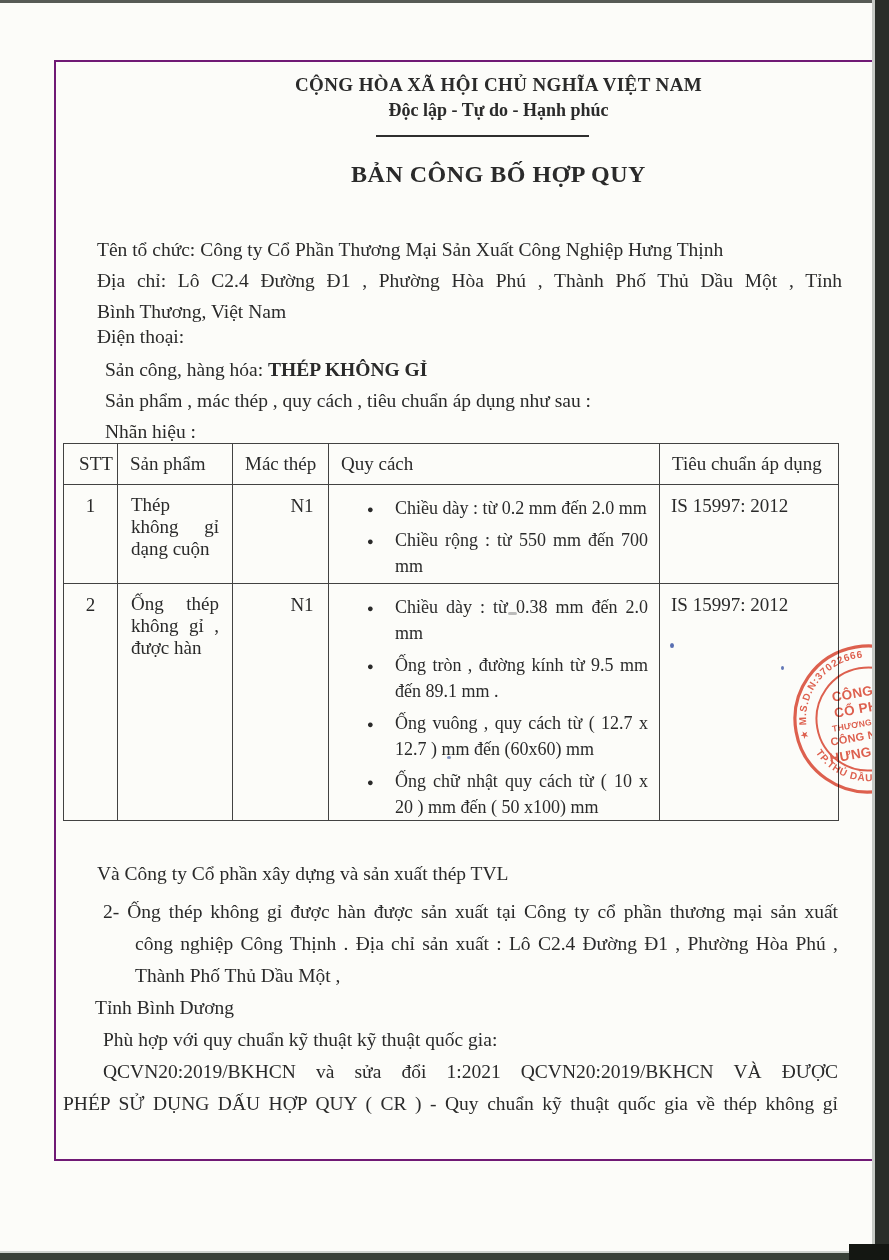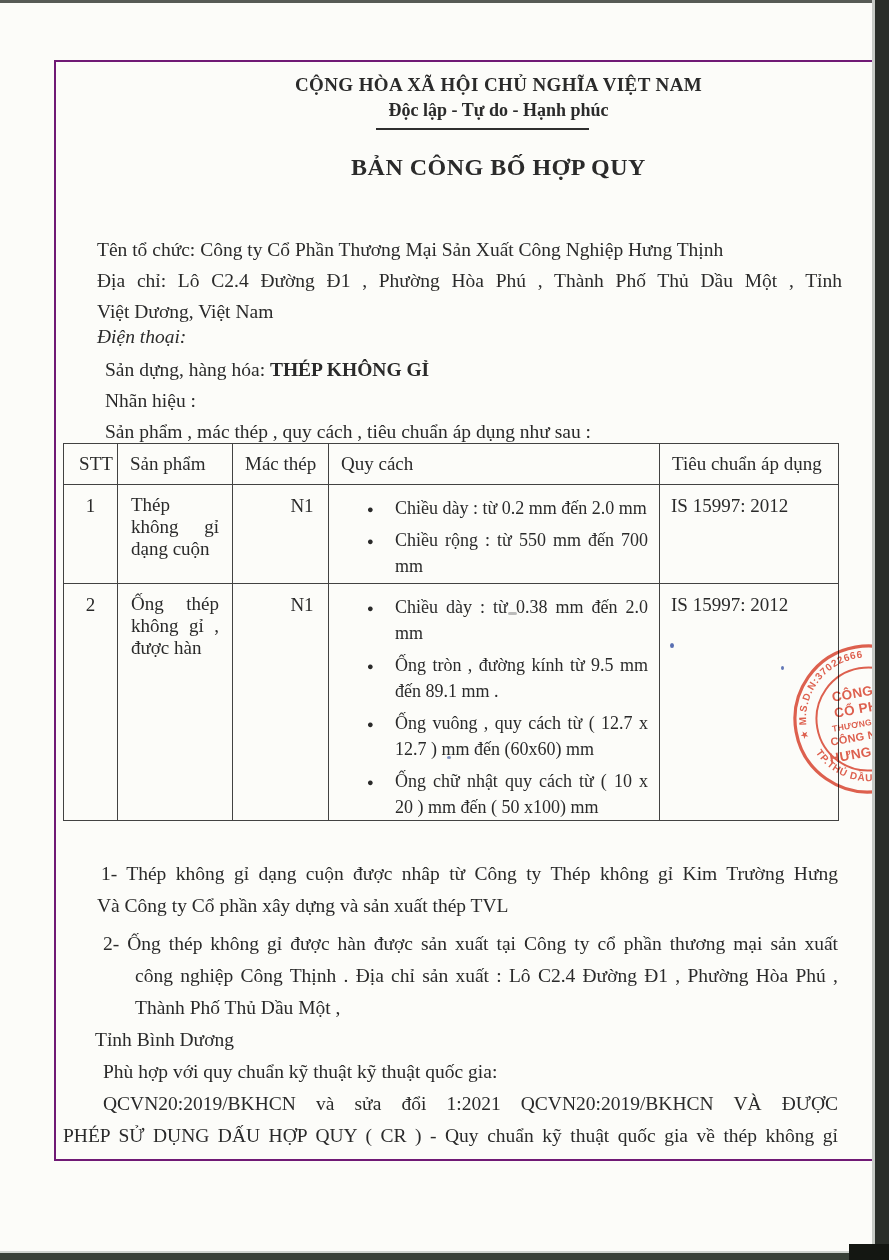--- a/index.html
+++ b/index.html
@@ -26,33 +26,33 @@
   .doc-frame{
     position:absolute;left:54px;top:60px;width:889px;height:1101px;
     border:2px solid #701a75;box-sizing:border-box;z-index:1;
   }
 
   .nat-header{margin-top:12px;text-align:center;}
   .motto1{font-size:19px;font-weight:bold;letter-spacing:.4px;}
   .motto2-wrap{margin-top:4px;}
   .motto2{
     display:inline-block;position:relative;
-    font-size:18px;font-weight:bold;padding:0 4px 9px 4px;
+    font-size:18px;font-weight:bold;padding:0 4px 16px 4px;
   }
   .motto2::after{
     content:"";position:absolute;height:2px;background:#2e2e2e;
     left:-8px;right:24px;bottom:0;
   }
   .doc-title{margin-top:24px;text-align:center;font-size:24px;font-weight:bold;letter-spacing:.5px;}
   .doc-number{margin-top:9px;text-align:center;font-size:20px;}
 
   .body-text{position:absolute;left:41px;top:172px;width:745px;font-size:19.5px;line-height:31px;}
   .body-text p{margin:0;}
   .jl{text-align:justify;text-align-last:justify;}
-  .phone{margin-top:-6px !important;font-style:italic;}
+  .phone{margin-top:-6px !important;}
   .indent1{margin-left:8px !important;}
   .prod{margin-top:2px !important;}
 
   
   .spec-table{
     position:absolute;left:7px;top:381px;width:775px;
     border-collapse:collapse;table-layout:fixed;
     font-size:19px;
   }
   .spec-table th,.spec-table td{
@@ -122,25 +122,25 @@
       <div class="motto2-wrap">
         <span class="motto2">Độc lập - Tự do - Hạnh phúc</span>
       </div>
     </div>
 
     <div class="doc-title">BẢN CÔNG BỐ HỢP QUY</div>
 
     <div class="body-text">
       <p>Tên tổ chức: Công ty Cổ Phần Thương Mại Sản Xuất Công Nghiệp Hưng Thịnh</p>
       <p class="jl">Địa chỉ: Lô C2.4 Đường Đ1 , Phường Hòa Phú , Thành Phố Thủ Dầu Một , Tỉnh</p>
-      <p>Việt Dương, Việt Nam</p>
+      <p>Bình Thương, Việt Nam</p>
       <p class="phone">Điện thoại:</p>
-      <p class="indent1 prod"><span>Sản dựng, hàng hóa: </span><b>THÉP KHÔNG GỈ</b></p>
+      <p class="indent1 prod"><span>Sản công, hàng hóa: </span><b>THÉP KHÔNG GỈ</b></p>
+      <p class="indent1">Sản phẩm , mác thép , quy cách , tiêu chuẩn áp dụng như sau :</p>
       <p class="indent1">Nhãn hiệu :</p>
-      <p class="indent1">Sản phẩm , mác thép , quy cách , tiêu chuẩn áp dụng như sau :</p>
     </div>
 
     <table class="spec-table">
       <colgroup>
         <col style="width:54px">
           <col style="width:115px">
           <col style="width:96px">
           <col style="width:331px">
           <col style="width:179px">
       </colgroup>
@@ -177,21 +177,20 @@
               <li>Ống vuông , quy cách từ ( 12.7 x 12.7 ) mm đến (60x60) mm</li>
               <li>Ống chữ nhật quy cách từ ( 10 x 20 ) mm đến ( 50 x100) mm</li>
             </ul>
           </td>
           <td class="c-tc">IS 15997: 2012</td>
         </tr>
       </tbody>
     </table>
 
     <div class="notes">
-      <p class="n1 jl">1-  Thép không gỉ dạng cuộn được nhâp từ Công ty Thép không gỉ Kim Trường Hưng</p>
       <p class="n1b">Và Công ty Cổ phần xây dựng và sản xuất thép TVL</p>
       <p class="n2 jl">2-  Ống thép không gỉ được hàn được sản xuất tại Công ty cổ phần thương mại sản xuất</p>
       <p class="n2b jl">công nghiệp Công Thịnh . Địa chỉ sản xuất : Lô C2.4 Đường Đ1 , Phường Hòa Phú ,</p>
       <p class="n2c">Thành Phố Thủ Dầu Một ,</p>
       <p class="prov">Tỉnh Bình Dương</p>
       <p class="conf">Phù hợp với quy chuẩn kỹ thuật kỹ thuật quốc gia:</p>
       <p class="reg1 jl">QCVN20:2019/BKHCN và sửa đổi 1:2021 QCVN20:2019/BKHCN VÀ ĐƯỢC</p>
       <p class="reg2 jl">PHÉP SỬ DỤNG DẤU HỢP QUY ( CR ) - Quy chuẩn kỹ thuật quốc gia về thép không gỉ</p>
     </div>
   </div>

